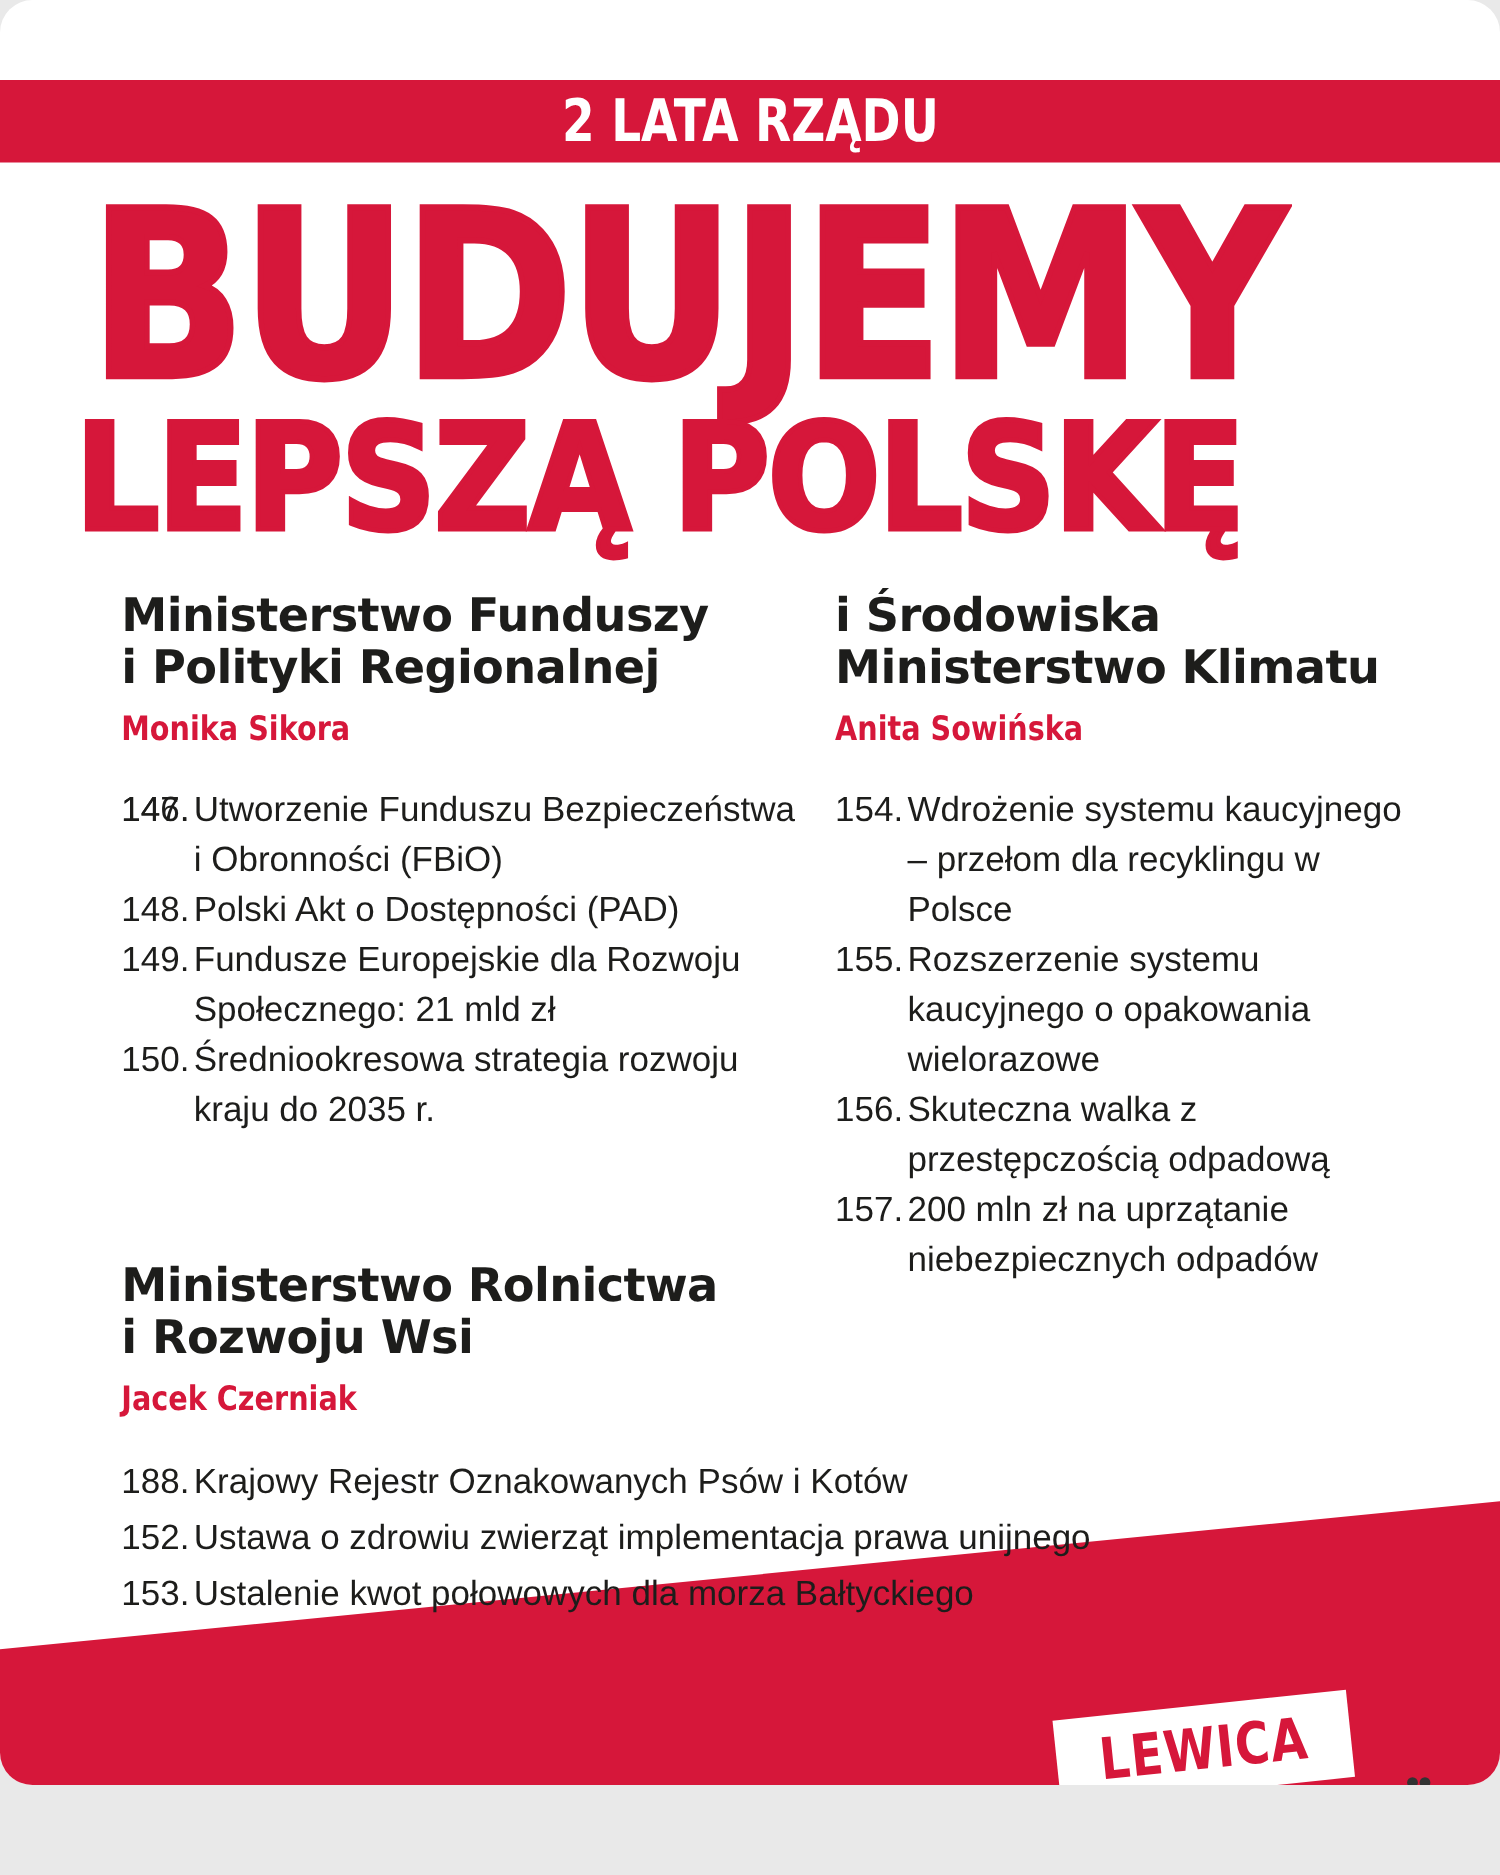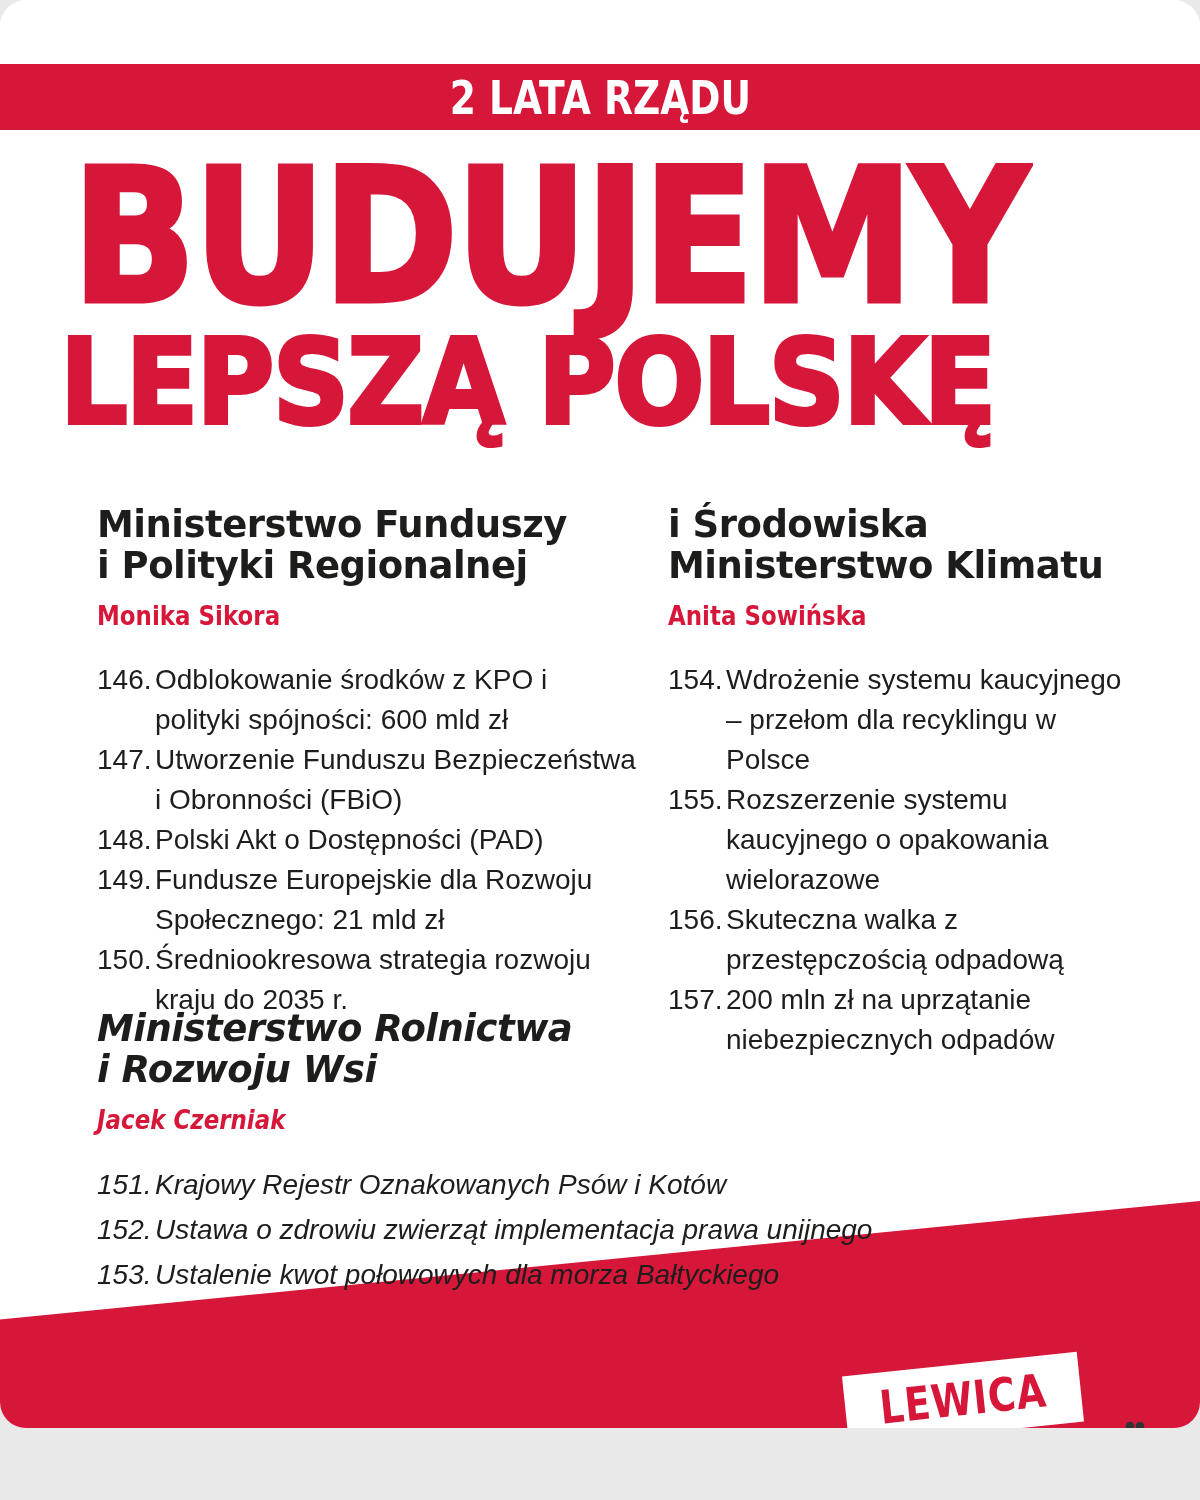--- a/index.html
+++ b/index.html
@@ -59,21 +59,20 @@
     transform: scaleX(0.9);
     white-space: nowrap;
   }
 
   
   .columns {
     position: absolute;
     top: 472px; left: 97px; right: 50px;
     display: grid;
     grid-template-columns: 571px 1fr;
-    margin-top: 32px;
   }
   .ministry {
     font-family: "DejaVu Sans", sans-serif;
     font-weight: 800;
     font-size: 37px;
     line-height: 41px;
     letter-spacing: -0.5px;
     color: var(--ink, #1D1D1B);
   }
   .ministry span { display: block; }
@@ -97,21 +96,21 @@
     color: var(--ink, #1D1D1B);
   }
   ol.items li { position: relative; padding-left: 58px; }
   ol.items .num { position: absolute; left: 0; top: 0; }
   .col-left ol.items { max-width: 540px; }
   .col-right ol.items { max-width: 470px; }
 
   
   .bottom-section {
     position: absolute;
-    top: 1008px; left: 97px; right: 72px; font-style: italic;
+    top: 1008px; left: 97px; right: 72px;
   }
   .bottom-section ol.items { margin-top: 28px; line-height: 45px; }
 
   
   .footer-band {
     position: absolute;
     left: 0; top: 0; width: 100%; height: 100%;
     background: var(--brand-red, #D6173A);
     clip-path: polygon(0 92.4%, 100% 84.1%, 100% 100%, 0 100%);
   }
@@ -154,21 +153,21 @@
 
   <main class="columns">
 
     <section class="col col-left">
       <h2 class="ministry">
         <span>Ministerstwo Funduszy</span>
         <span>i Polityki Regionalnej</span>
       </h2>
       <div><span class="minister">Monika Sikora</span></div>
       <ol class="items">
-        <li><span class="num">146.</span><span class="txt">Odblokowanie środków z KPO i polityki spójności: 600 mld zł</span></li>
+        <li><span class="num">146.</span></li>
         <li><span class="num">147.</span><span class="txt">Utworzenie Funduszu Bezpieczeństwa i Obronności (FBiO)</span></li>
         <li><span class="num">148.</span><span class="txt">Polski Akt o Dostępności (PAD)</span></li>
         <li><span class="num">149.</span><span class="txt">Fundusze Europejskie dla Rozwoju Społecznego: 21 mld zł</span></li>
         <li><span class="num">150.</span><span class="txt">Średniookresowa strategia rozwoju kraju do 2035 r.</span></li>
       </ol>
     </section>
 
     <section class="col col-right">
       <h2 class="ministry">
         <span>i Środowiska</span>
@@ -185,21 +184,21 @@
 
   </main>
 
   <section class="bottom-section">
     <h2 class="ministry">
       <span>Ministerstwo Rolnictwa</span>
       <span>i Rozwoju Wsi</span>
     </h2>
     <div><span class="minister">Jacek Czerniak</span></div>
     <ol class="items">
-      <li><span class="num">151.</span><span class="txt">Krajowy Rejestr Oznakowanych Psów i Kotów</span></li>
+      <li><span class="num">188.</span><span class="txt">Krajowy Rejestr Oznakowanych Psów i Kotów</span></li>
       <li><span class="num">152.</span><span class="txt">Ustawa o zdrowiu zwierząt  implementacja prawa unijnego</span></li>
       <li><span class="num">153.</span><span class="txt">Ustalenie kwot połowowych dla morza Bałtyckiego</span></li>
     </ol>
   </section>
 
   <div class="lewica-badge">
     <span class="lewica-text">LEWICA</span>
   </div>
 
   <svg class="chevron" width="50" height="52" viewBox="0 0 50 52" aria-hidden="true">

